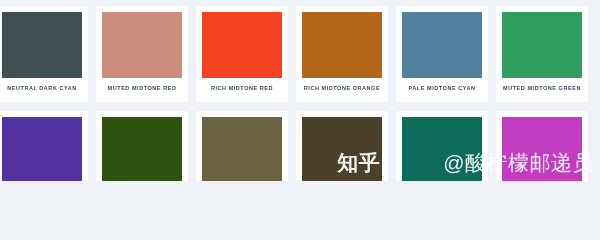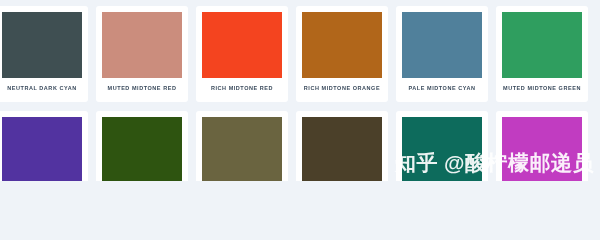--- a/index.html
+++ b/index.html
@@ -69,32 +69,32 @@
     width: 86px;
   }
 
   
   .watermark {
     position: absolute;
     right: 6px;
     bottom: 6px;
     display: flex;
     align-items: baseline;
-    gap: 6px;
+    gap: 18px;
     color: #ffffff;
     font-size: 21px;
     line-height: 24px;
     font-weight: 700;
     letter-spacing: 0.5px;
     opacity: 0.92;
     white-space: nowrap;
     pointer-events: none;
   }
   .watermark .wm-logo { font-weight: 700; }
-  .watermark .wm-user { font-weight: 700; }
+  .watermark .wm-user { font-weight: 400; margin-left: 45px; }
 </style>
 </head>
 <body style="background: rgb(239, 243, 248);">
 
 <div id="board">
 
   <div class="row row-top">
     <div class="card card-top">
       <div class="swatch" style="background: rgb(63, 79, 82);"></div>
       <div class="label">Neutral Dark Cyan</div>

